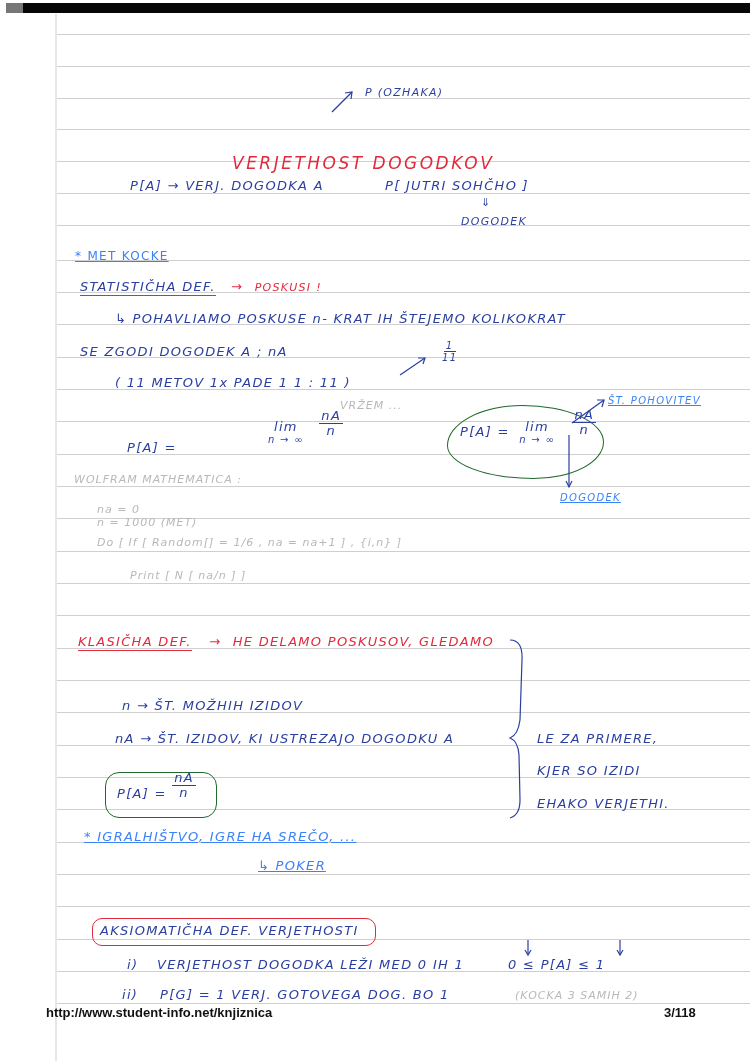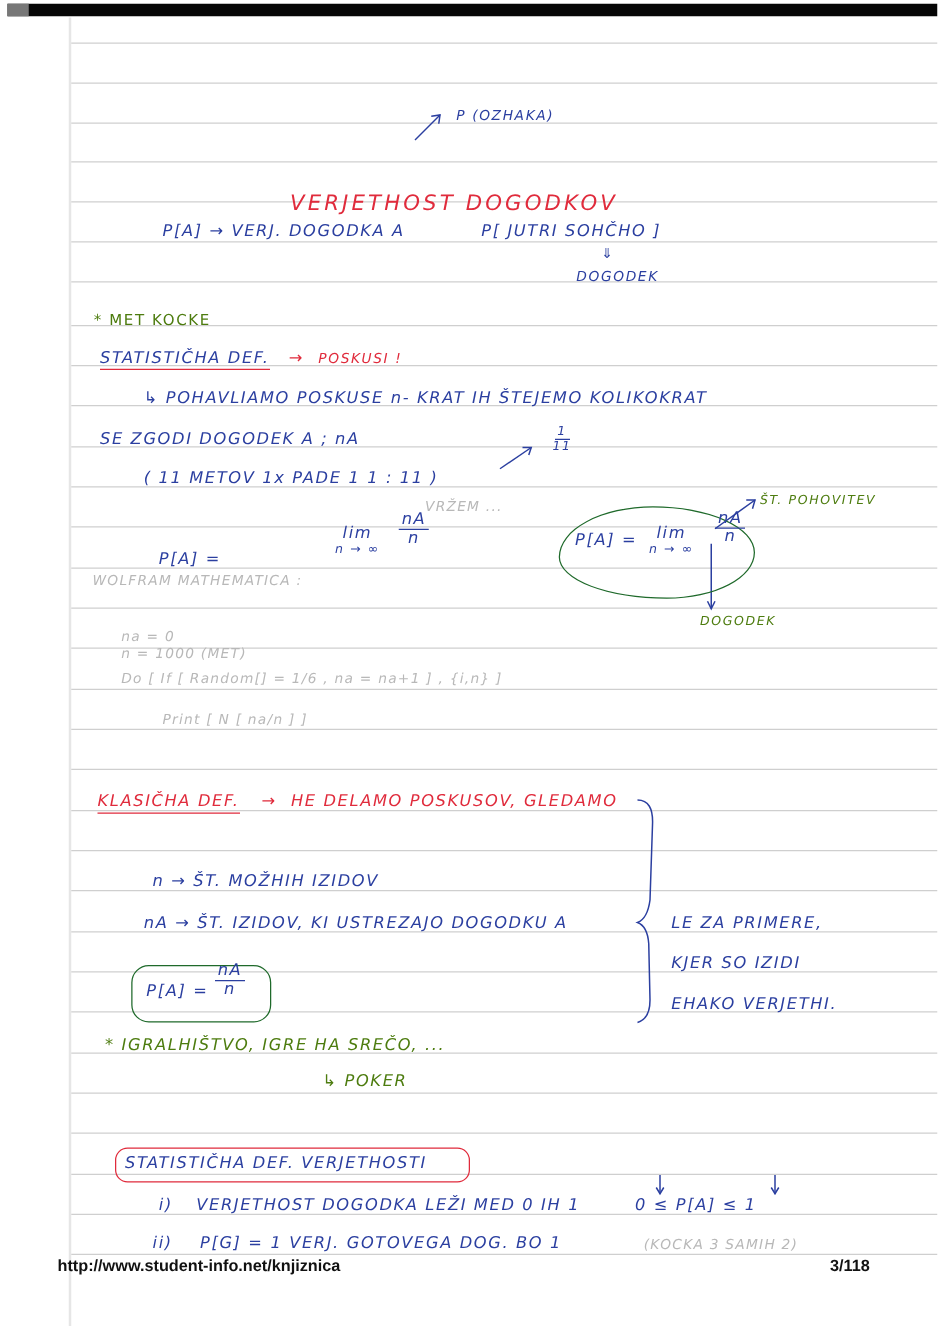--- a/index.html
+++ b/index.html
@@ -11,21 +11,21 @@
   .topbar { position: absolute; left: 6px; top: 3px; width: 744px; height: 10px; background: #060606; }
   .topbar-grey { position: absolute; left: 6px; top: 3px; width: 17px; height: 10px; background: #777; }
   .margin-line { position: absolute; left: 55px; top: 14px; width: 2px; height: 1047px; background: #e6e6e6; }
   .rule { position: absolute; left: 57px; width: 693px; height: 1px; background: #cfcfcf; }
   .hw {
     position: absolute; white-space: nowrap;
     font-family: "DejaVu Sans", sans-serif; font-style: italic;
     font-size: 13px; letter-spacing: 1.3px; color: #2b3fa0;
   }
   .red { color: #e02b3c; }
-  .black { color: #4d7c0f; }
+  .black { color: #3b82f6; text-decoration: underline; }
   .pencil { color: #b8b8b8; font-size: 11px; letter-spacing: 1px; }
   .title { font-size: 17px; letter-spacing: 2.5px; }
   .ul-red { border-bottom: 1.5px solid #e02b3c; padding-bottom: 1px; margin-top: 36px; }
   .frac { display: inline-flex; flex-direction: column; align-items: center; vertical-align: middle; line-height: 1.1; }
   .frac .num { border-bottom: 1px solid currentColor; padding: 0 2px; }
   .lim { display: inline-flex; flex-direction: column; align-items: center; vertical-align: middle; line-height: 1.1; }
   .lim .sub { font-size: 10px; }
   .blob {
     position: absolute; border: 1.5px solid #1f6a2b; border-radius: 48% 52% 45% 55% / 55% 50% 50% 45%;
   }
@@ -138,21 +138,21 @@
       <span class="sub">n → ∞</span>
     </span>
   <span class="frac" style="margin-left:12px; margin-top:-20px">
       <span class="num">nA</span>
       <span>n</span>
     </span>
 </div>
 <div class="hw black" style="left:608px; top:395px; font-size:10px;">ŠT. POHOVITEV</div>
 <div class="hw black" style="left:560px; top:492px; font-size:10px;">DOGODEK</div>
 
-<div class="hw pencil" style="left:74px; top:458px;">WOLFRAM MATHEMATICA :</div>
+<div class="hw pencil" style="left:74px; top:473px;">WOLFRAM MATHEMATICA :</div>
 <div class="hw pencil" style="left:97px; top:503px;">na = 0</div>
 <div class="hw pencil" style="left:97px; top:516px;">n = 1000  (MET)</div>
 <div class="hw pencil" style="left:97px; top:536px;">Do [ If [ Random[] = 1/6 , na = na+1 ] , {i,n} ]</div>
 <div class="hw pencil" style="left:130px; top:569px;">Print [ N [ na/n ] ]</div>
 
 <div class="hw" style="left:78px; top:634px;">
   <span class="red ul-red">KLASIČHA DEF.</span>
   <span class="red" style="margin-left:12px">→</span>
   <span class="red" style="margin-left:6px">HE DELAMO POSKUSOV, GLEDAMO</span>
 </div>
@@ -168,21 +168,21 @@
   <span class="frac" style="margin-top:-18px">
       <span class="num">nA</span>
       <span>n</span>
     </span>
 </div>
 
 <div class="hw black" style="left:84px; top:829px;">* IGRALHIŠTVO, IGRE HA SREČO, ...</div>
 <div class="hw black" style="left:258px; top:858px;">↳ POKER</div>
 
 <div class="box-red" style="left:92px; top:918px; width:282px; height:26px;"></div>
-<div class="hw" style="left:100px; top:923px;">STATISTIČHA DEF. VERJETHOSTI</div>
+<div class="hw" style="left:100px; top:923px;">AKSIOMATIČHA DEF. VERJETHOSTI</div>
 
 <div class="hw" style="left:127px; top:957px;">i)</div>
 <div class="hw" style="left:157px; top:957px;">VERJETHOST DOGODKA LEŽI MED 0 IH 1</div>
 <div class="hw" style="left:508px; top:957px;">0 ≤ P[A] ≤ 1</div>
 
 <div class="hw" style="left:122px; top:987px;">ii)</div>
 <div class="hw" style="left:160px; top:987px;">P[G] = 1   VERJ. GOTOVEGA DOG. BO 1</div>
 <div class="hw pencil" style="left:515px; top:989px;">(KOCKA 3 SAMIH 2)</div>
 
 <div class="footer" style="left:46px; top:1005px;">http://www.student-info.net/knjiznica</div>

